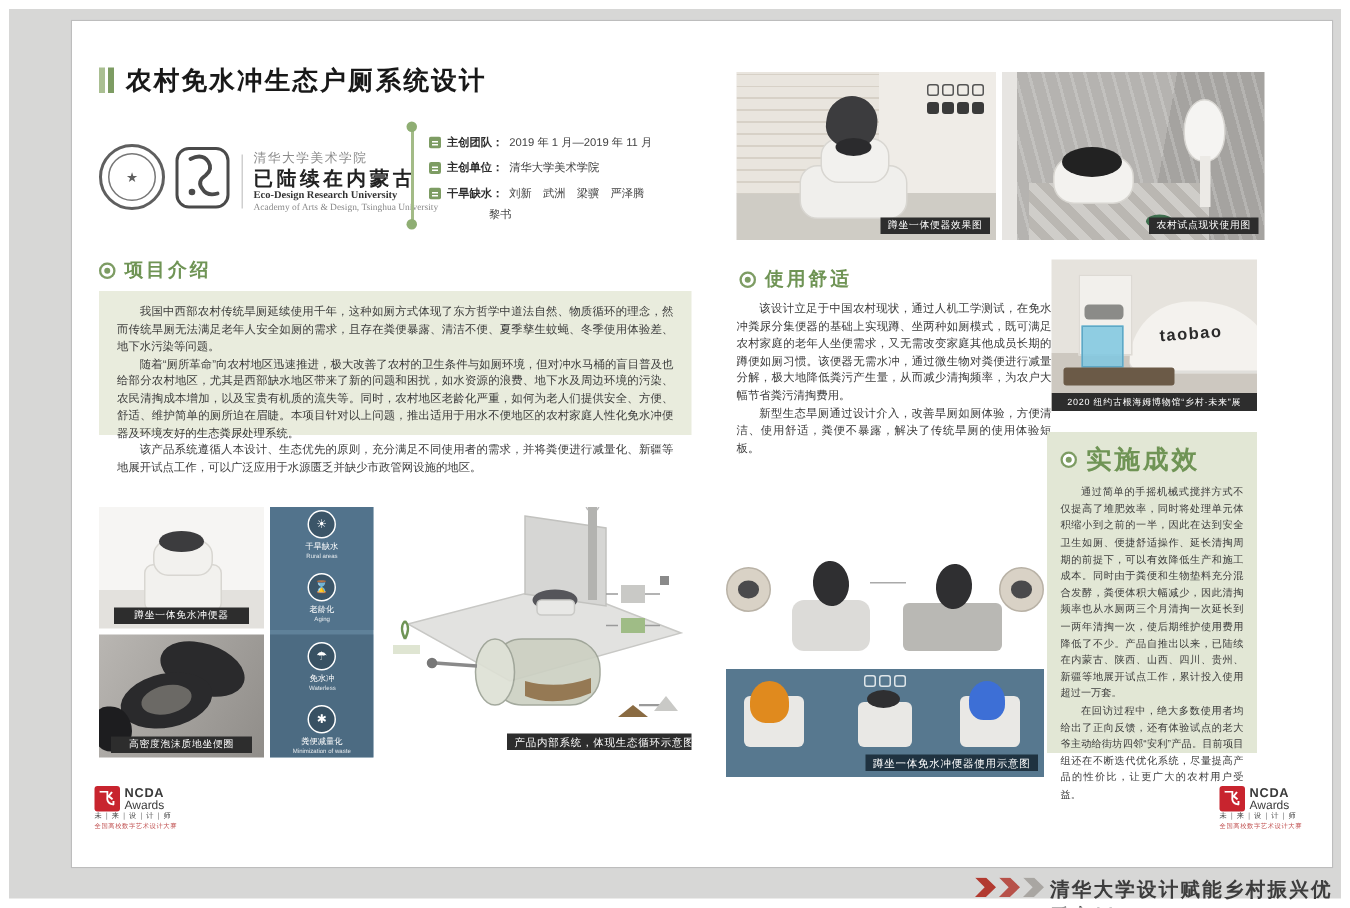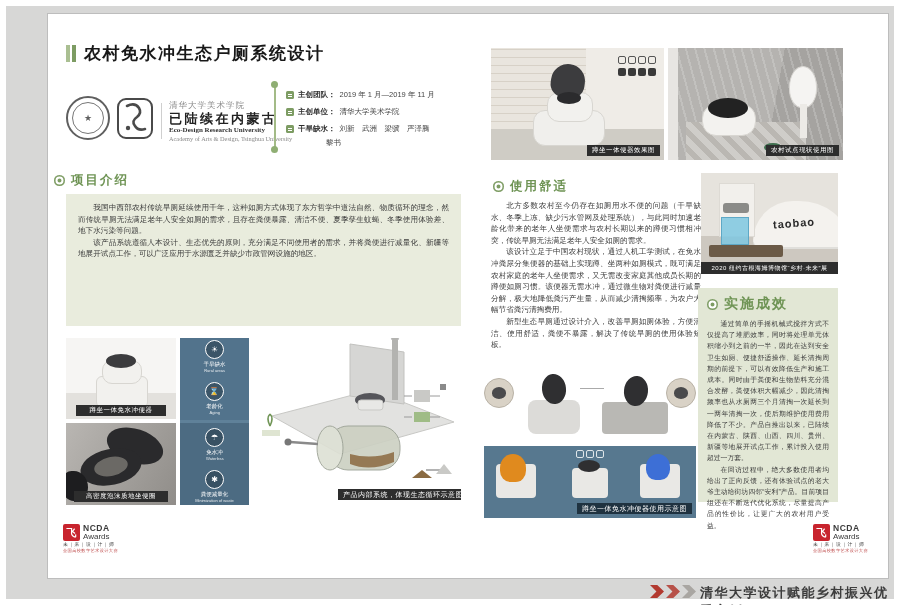--- a/index.html
+++ b/index.html
@@ -164,27 +164,28 @@
     </div>
     <div class="abs info-row" style="left:238px;top:110px;">
       <span class="info-ico"></span>
       <span class="info-label">干旱缺水：</span>
       <span class="info-value">刘新　武洲　梁骥　严泽腾</span>
     </div>
     <div class="abs info-row" style="left:278px;top:124px;">
       <span class="info-value">黎书</span>
     </div>
 
-    <div class="abs sec-head" style="left:6px;top:158px;">
+    <div class="abs sec-head" style="left:18px;top:158px;">
       <span class="sec-dot"></span>
       <span class="sec-title">项目介绍</span>
     </div>
 
-    <div class="abs green-box body-text" style="left:18px;top:180px;width:395px;height:132px;padding:8px 12px;">
+    <div class="abs green-box body-text" style="left:18px;top:180px;width:395px;height:96px;padding:8px 12px;">
       <p>我国中西部农村传统旱厕延续使用千年，这种如厕方式体现了东方哲学中道法自然、物质循环的理念，然而传统旱厕无法满足老年人安全如厕的需求，且存在粪便暴露、清洁不便、夏季孳生蚊蝇、冬季使用体验差、地下水污染等问题。</p>
+      <p>随着“厕所革命”向农村地区迅速推进，极大改善了农村的卫生条件与如厕环境，但对冲水马桶的盲目普及也给部分农村地区，尤其是西部缺水地区带来了新的问题和困扰，如水资源的浪费、地下水及周边环境的污染、农民清掏成本增加，以及宝贵有机质的流失等。同时，农村地区老龄化严重，如何为老人们提供安全、方便、舒适、维护简单的厕所迫在眉睫。本项目针对以上问题，推出适用于用水不便地区的农村家庭人性化免水冲便器及环境友好的生态粪尿处理系统。</p>
       <p>该产品系统遵循人本设计、生态优先的原则，充分满足不同使用者的需求，并将粪便进行减量化、新疆等地展开试点工作，可以广泛应用于水源匮乏并缺少市政管网设施的地区。</p>
     </div>
 
     <div class="abs photo p-l1" style="left:18px;top:324px;width:110px;height:81px;">
       <div class="toilet-base" style="left:30px;top:38px;width:50px;height:30px;"></div>
       <div class="toilet-base" style="left:36px;top:22px;width:38px;height:22px;border-radius:10px;"></div>
       <div class="toilet-lid" style="left:40px;top:16px;width:30px;height:14px;"></div>
       <div class="cap-bar" style="left:10px;right:10px;bottom:3px;">蹲坐一体免水冲便器</div>
     </div>
 
@@ -294,39 +295,38 @@
       <div style="position:absolute;right:36px;top:56px;width:7px;height:34px;background:#eceae6;"></div>
       <div style="position:absolute;left:96px;bottom:8px;width:18px;height:9px;border-radius:50%;background:#3f6f4f;"></div>
       <div class="cap-bar" style="right:4px;bottom:4px;">农村试点现状使用图</div>
     </div>
 
     <div class="abs sec-head" style="left:445px;top:164px;">
       <span class="sec-dot"></span>
       <span class="sec-title">使用舒适</span>
     </div>
     <div class="abs body-text innov-text" style="left:443px;top:186px;width:210px;height:166px;">
-      <p>北方多数农村至今仍存在如厕用水不便的问题（干旱缺水、冬季上冻、缺少污水管网及处理系统），与此同时加速老龄化带来的老年人坐便需求与农村长期以来的蹲便习惯相冲突，传统旱厕无法满足老年人安全如厕的需求。</p>
       <p>该设计立足于中国农村现状，通过人机工学测试，在免水冲粪尿分集便器的基础上实现蹲、坐两种如厕模式，既可满足农村家庭的老年人坐便需求，又无需改变家庭其他成员长期的蹲便如厕习惯。该便器无需水冲，通过微生物对粪便进行减量分解，极大地降低粪污产生量，从而减少清掏频率，为农户大幅节省粪污清掏费用。</p>
       <p>新型生态旱厕通过设计介入，改善旱厕如厕体验，方便清洁、使用舒适，粪便不暴露，解决了传统旱厕的使用体验短板。</p>
     </div>
 
     <div class="abs photo p-tb" style="left:653px;top:159px;width:137px;height:101px;">
       <div class="tb-band" style="left:52px;top:28px;width:95px;height:48px;"></div>
       <div class="tb-word" style="left:72px;top:44px;font-size:11px;">taobao</div>
       <div style="position:absolute;left:18px;top:10px;width:34px;height:52px;background:#f2f0ec;border:1px solid #dddad4;"></div>
       <div style="position:absolute;left:22px;top:30px;width:26px;height:10px;background:#8b8b88;border-radius:3px;"></div>
       <div class="tb-tank" style="left:20px;top:44px;width:26px;height:26px;"></div>
       <div style="position:absolute;left:8px;top:72px;width:74px;height:12px;background:#6b5a47;border-radius:2px;"></div>
       <div class="cap-bar" style="left:0;right:0;bottom:0;font-size:6px;height:12px;">2020 纽约古根海姆博物馆“乡村·未来”展</div>
     </div>
 
     <div class="abs green-box results-box" style="left:650px;top:274px;width:140px;height:214px;background:#e2e7d5;">
       <div class="sec-head" style="margin-bottom:5px;">
         <span class="sec-dot"></span>
-        <span class="sec-title" style="font-size:14px;">实施成效</span>
+        <span class="sec-title" style="font-size:17px;">实施成效</span>
       </div>
       <div class="results-text">
         <p>通过简单的手摇机械式搅拌方式不仅提高了堆肥效率，同时将处理单元体积缩小到之前的一半，因此在达到安全卫生如厕、便捷舒适操作、延长清掏周期的前提下，可以有效降低生产和施工成本。同时由于粪便和生物垫料充分混合发酵，粪便体积大幅减少，因此清掏频率也从水厕两三个月清掏一次延长到一两年清掏一次，使后期维护使用费用降低了不少。产品自推出以来，已陆续在内蒙古、陕西、山西、四川、贵州、新疆等地展开试点工作，累计投入使用超过一万套。</p>
         <p>在回访过程中，绝大多数使用者均给出了正向反馈，还有体验试点的老大爷主动给街坊四邻“安利”产品。目前项目组还在不断迭代优化系统，尽量提高产品的性价比，让更广大的农村用户受益。</p>
       </div>
     </div>
 
     <div class="abs" style="left:436px;top:358px;width:212px;height:72px;background:#ffffff;">
       <div class="callout" style="left:0px;top:6px;width:30px;height:30px;">
           <span class="cb"></span>

